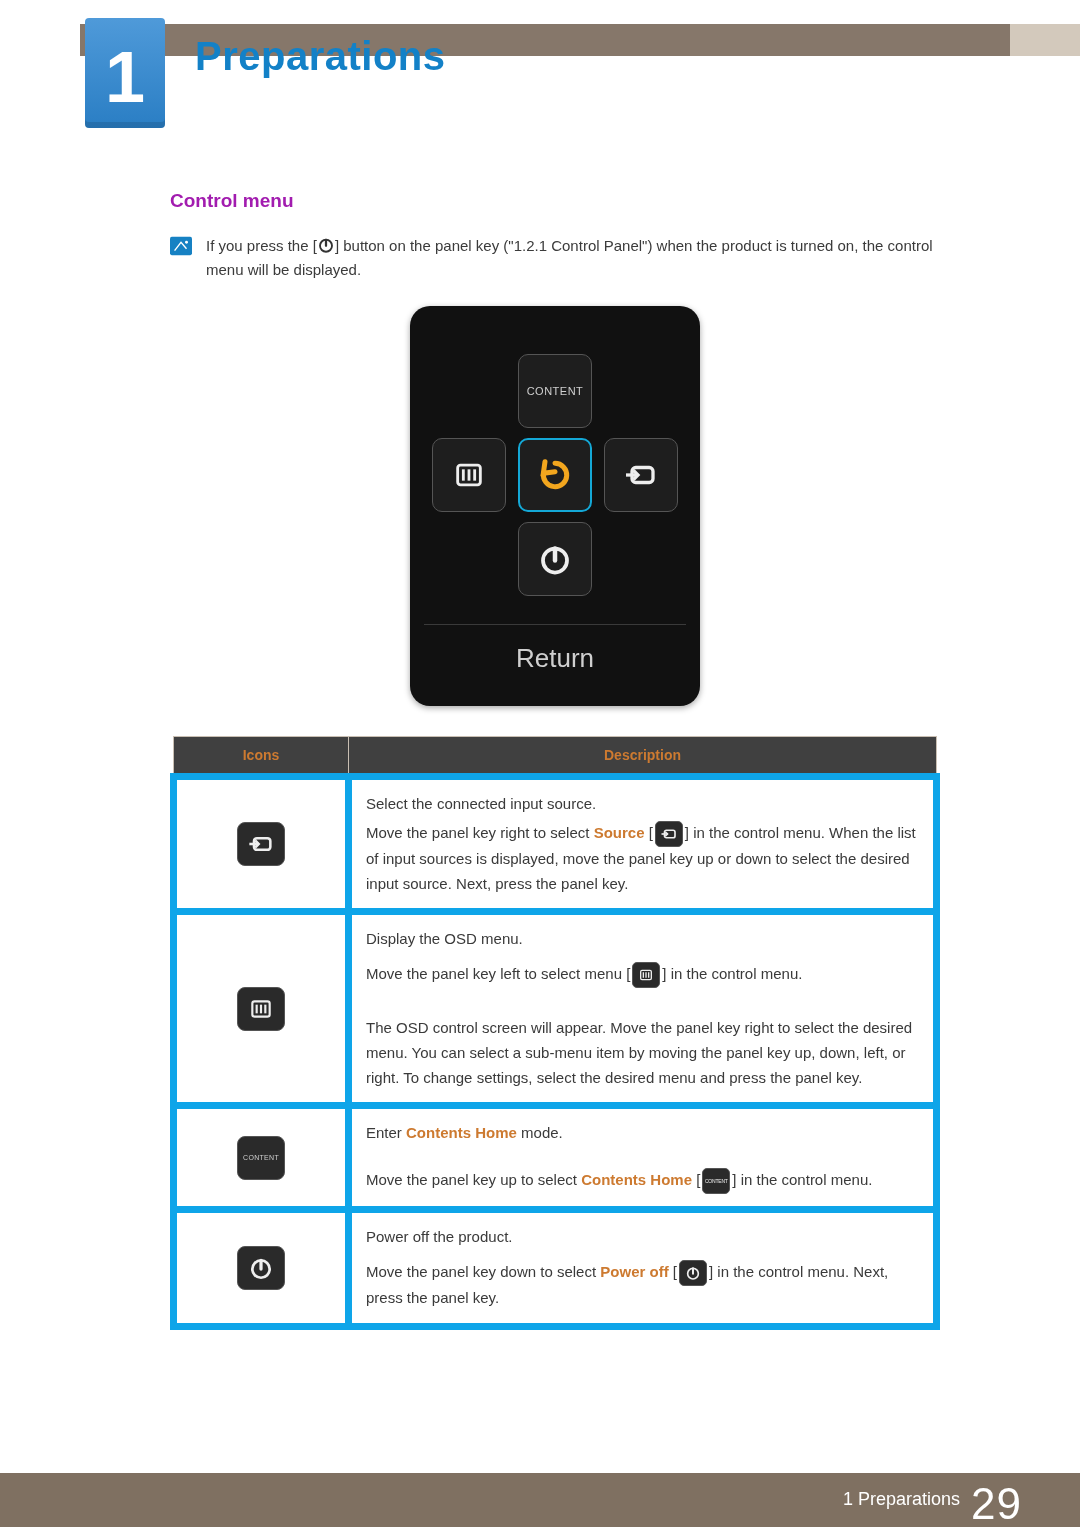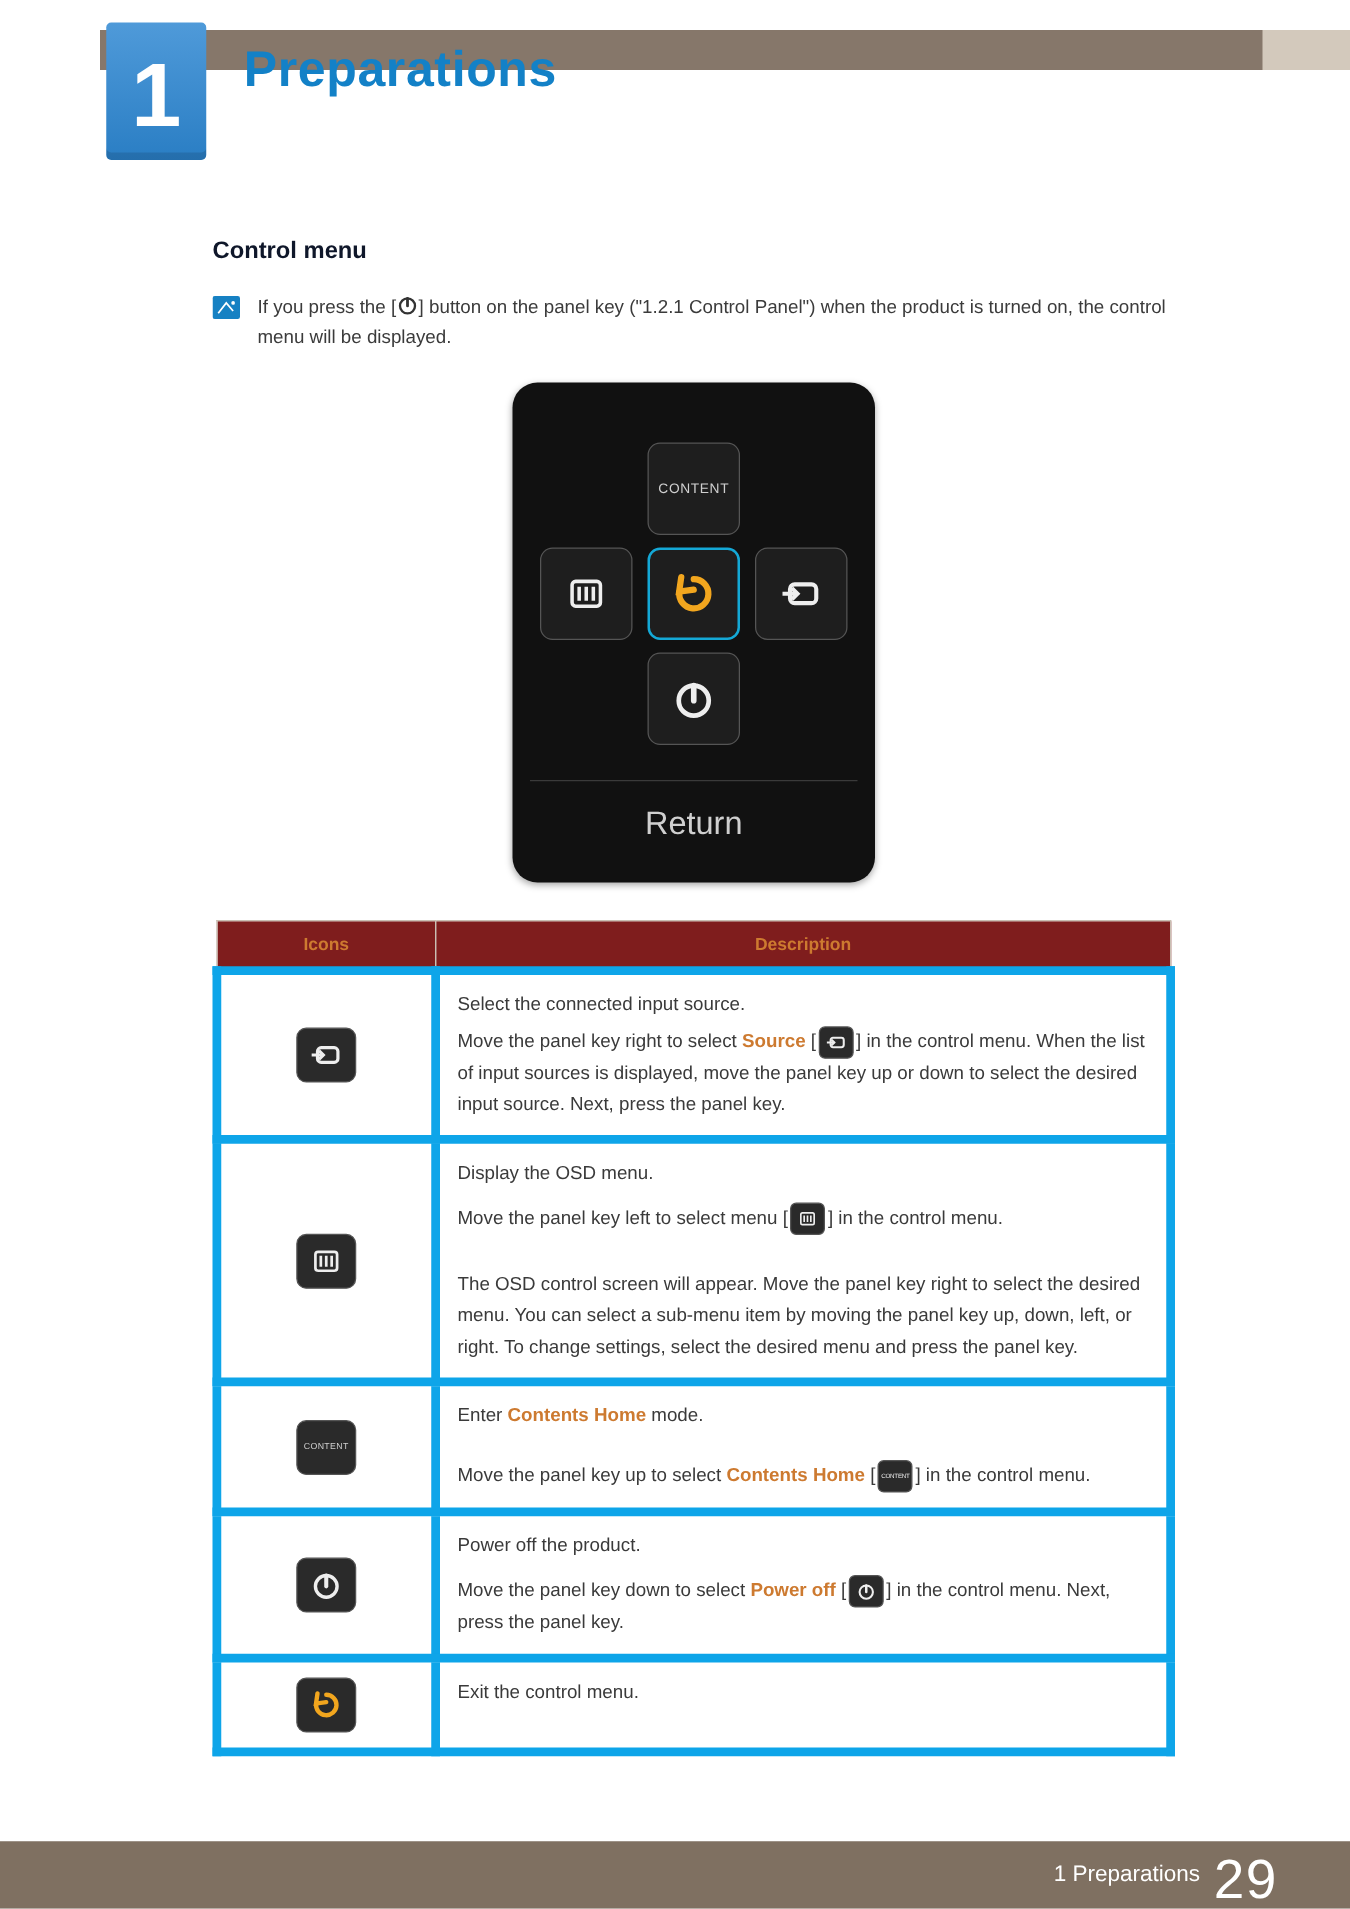--- a/index.html
+++ b/index.html
@@ -8,21 +8,21 @@
 
   
   .header-band { position: absolute; left: 80px; right: 0; top: 24px; height: 32px; background: #86776a; }
   .header-band::before { content: ""; position: absolute; right: 0; top: 0; width: 70px; height: 32px; background: #d3c9bc; }
 
   .chapter-badge { position: absolute; left: 85px; top: 18px; width: 80px; height: 110px; background: linear-gradient(#4f9ad9, #2a7ec4); border-radius: 4px; color: #fff; display: flex; align-items: center; justify-content: center; font-size: 72px; font-weight: bold; box-shadow: inset 0 -6px 0 rgba(0,0,0,.12); }
   .chapter-badge > span { position: relative; top: 4px; }
   .page-title { position: absolute; left: 195px; top: 34px; font-size: 40px; font-weight: bold; color: #1381c7; letter-spacing: .5px; }
 
   .body-area { position: absolute; left: 170px; top: 190px; width: 770px; }
-  .section-title { color: #0f172a; font-weight: bold; font-size: 19px; margin-bottom: 22px; }
+  .section-title { color: #a21caf; font-weight: bold; font-size: 19px; margin-bottom: 22px; }
 
   .note-row { display: flex; gap: 14px; align-items: flex-start; margin-bottom: 24px; }
   .note-icon { width: 22px; height: 22px; flex: 0 0 auto; margin-top: 2px; }
   .note-text { font-size: 15px; line-height: 1.6; color: #3b3b3b; }
 
   
   .panel-wrap { display: flex; justify-content: center; margin: 10px 0 30px; }
   .panel { width: 290px; background: #111; border-radius: 20px; padding: 40px 0 8px; box-shadow: 0 2px 6px rgba(0,0,0,.35); }
   .panel-inner { position: relative; height: 260px; }
   .panel-btn { position: absolute; width: 74px; height: 74px; border-radius: 10px; background: #1e1e1e; border: 1px solid #555; display: flex; align-items: center; justify-content: center; color: #e9e9e9; }
@@ -35,21 +35,21 @@
   .panel-label { color: #cfcfcf; font-size: 26px; text-align: center; padding: 18px 0 24px; }
 
   .content-label { color: #cfcfcf; font-size: 11px; letter-spacing: .5px; }
 
   
   .mini-btn { display: inline-flex; vertical-align: middle; width: 28px; height: 26px; border-radius: 5px; background: #2a2a2a; border: 1px solid #555; align-items: center; justify-content: center; margin: 0 2px; }
   .mini-content { font-size: 5px; color: #eee; letter-spacing: -.2px; }
 
   
   table.desc { width: 100%; border-collapse: collapse; }
-  table.desc th { background: #7f1d1d; border: 1px solid #c9bfb3; font-weight: bold; color: #cd7a30; font-size: 14px; padding: 10px 8px; text-align: center; }
+  table.desc th { background: #404040; border: 1px solid #c9bfb3; font-weight: bold; color: #cd7a30; font-size: 14px; padding: 10px 8px; text-align: center; }
   table.desc td { border: 7px solid #0ea5e9; padding: 12px 14px; font-size: 15px; color: #3a3a3a; line-height: 1.65; vertical-align: top; }
   table.desc td.icon-cell { width: 175px; text-align: center; vertical-align: middle; }
   .cell-btn { display: inline-flex; width: 48px; height: 44px; border-radius: 8px; background: #2a2a2a; border: 1px solid #555; align-items: center; justify-content: center; }
   .accent { color: #cd7a30; font-weight: bold; }
 
   .footer { position: absolute; left: 0; right: 0; bottom: 0; height: 54px; background: #7f7061; padding-left: 40px; }
   .footer-label { position: absolute; right: 120px; top: 16px; color: #fff; font-size: 18px; }
   .footer-pageno { position: absolute; right: 58px; top: 6px; color: #fff; font-size: 44px; font-weight: 300; letter-spacing: 1px; }
 
   .text-power-icon { display: inline-flex; vertical-align: -3px; }
@@ -225,32 +225,20 @@
             <div style="margin-top:10px">
               <span>Move the panel key down to select </span><span class="accent">Power off</span><span> [</span><span class="mini-btn">
                   <svg width="16" height="16" viewBox="0 0 24 24" style="color:#eee">
                     <use href="#svg-power"></use>
                   </svg>
                 </span><span>] in the control menu. Next, press the panel key.</span>
             </div>
           </td>
         </tr>
 
-        <tr>
-          <td class="icon-cell">
-            <span class="cell-btn">
-              <svg width="28" height="28" viewBox="0 0 24 24" style="color:#f2a61e">
-                  <use href="#svg-return"></use>
-                </svg>
-            </span>
-          </td>
-          <td>
-            <div>Exit the control menu.</div>
-          </td>
-        </tr>
 
       </tbody>
     </table>
   </div>
 
   <div class="footer">
     <span class="footer-label">1 Preparations</span>
     <span class="footer-pageno">29</span>
   </div>
 </div>

